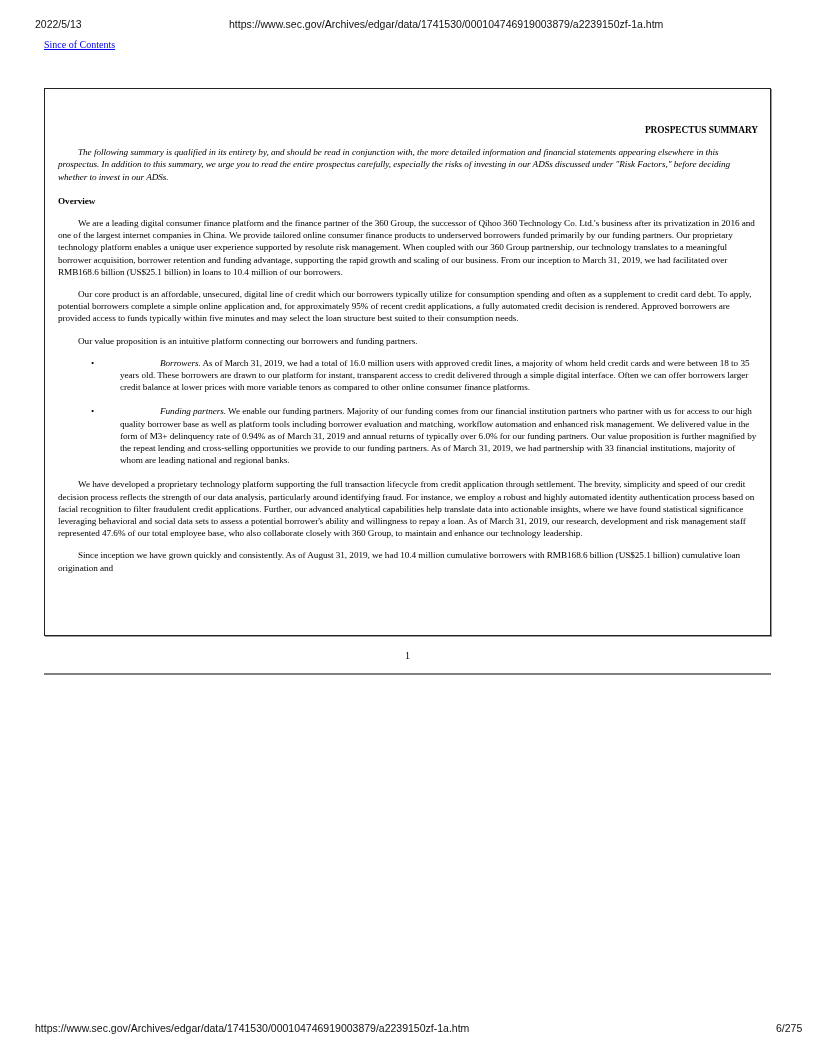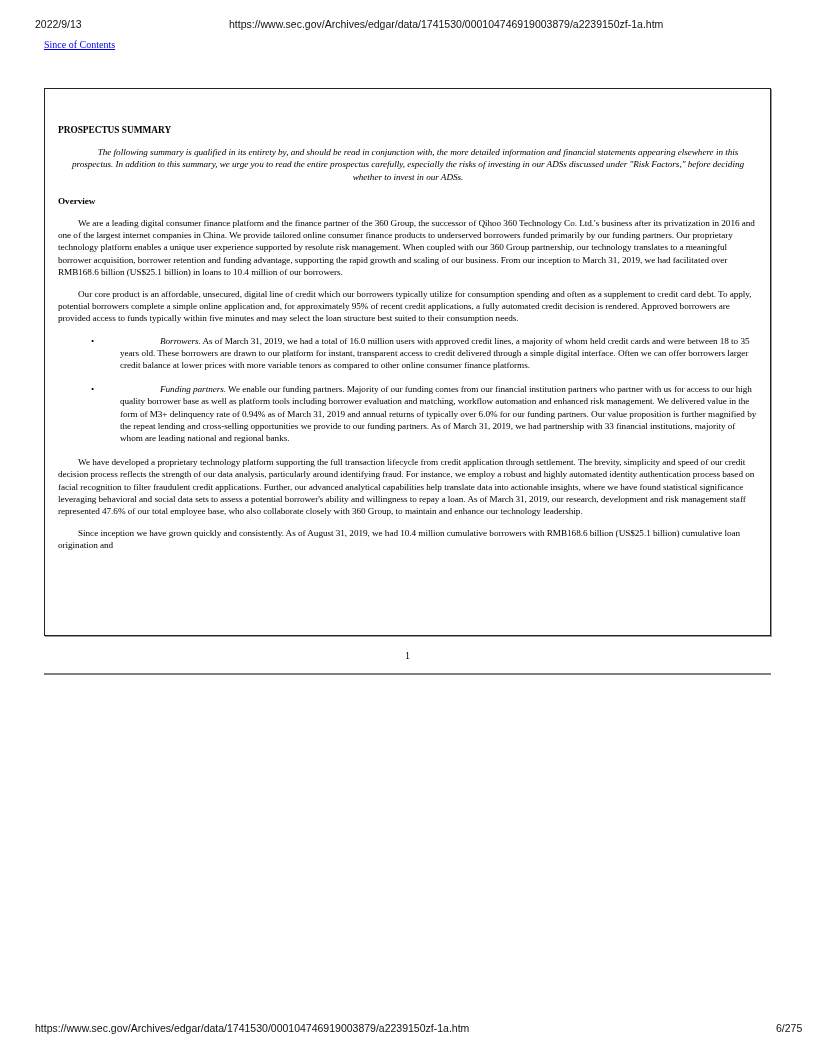--- a/index.html
+++ b/index.html
@@ -8,52 +8,53 @@
   .print-header { position: absolute; top: 18px; left: 0; width: 815px;
          font-family: "Liberation Sans", sans-serif; font-size: 10.5px; color: #111; }
   .print-header .date { position: absolute; left: 35px; }
   .print-header .url { position: absolute; left: 229px; }
   .toc-link { position: absolute; left: 44px; top: 39px; font-size: 10px;
          color: #0000ee; text-decoration: underline; cursor: pointer; }
   .box { position: absolute; left: 44px; top: 88px; width: 725px; height: 546px;
          border: 1.2px solid #222; box-shadow: 1px 1px 0 #999; }
   .content { position: absolute; left: 13px; top: 35px; width: 700px;
          font-size: 9.2px; line-height: 12.2px; letter-spacing: -0.05px; }
-  .title { text-align: left; font-weight: bold; font-size: 9.4px; margin: 0 0 10px 0; }
+  .title { text-align: right; font-weight: bold; font-size: 9.4px; margin: 0 0 10px 0; }
   p { margin: 0 0 10px 0; text-indent: 20px; text-align: left; }
-  .italic { font-style: italic; text-align: center; }
+  .italic { font-style: italic; }
   .heading { font-weight: bold; text-indent: 0; margin-bottom: 10px; margin-top: 12px; }
   .bullet { position: relative; padding-left: 62px; margin: 0 0 12px 0; text-indent: 0; }
   .bullet .dot { position: absolute; left: 33px; top: 0; }
   .bullet .lead { font-style: italic; margin-left: 40px; }
   .page-number { position: absolute; top: 650px; left: 0; width: 815px; text-align: center;
          font-size: 10px; }
   .rule { position: absolute; left: 44px; top: 673px; width: 727px; height: 2px; background: #808080; }
   .print-footer { position: absolute; top: 1022px; left: 0; width: 815px;
          font-family: "Liberation Sans", sans-serif; font-size: 10.5px; color: #111; }
   .print-footer .url { position: absolute; left: 35px; }
   .print-footer .pages { position: absolute; left: 776px; }
 </style>
 </head>
 <body>
 
 <div class="print-header">
-  <span class="date">2022/9/13</span>
+  <span class="date">2022/5/13</span>
   <span class="url">https://www.sec.gov/Archives/edgar/data/1741530/000104746919003879/a2239150zf-1a.htm</span>
 </div>
 
 <a class="toc-link">Since of Contents</a>
 
 <div class="box">
   <div class="content">
     <div class="title">PROSPECTUS SUMMARY</div>
     <p class="italic">The following summary is qualified in its entirety by, and should be read in conjunction with, the more detailed information and financial statements appearing elsewhere in this prospectus. In addition to this summary, we urge you to read the entire prospectus carefully, especially the risks of investing in our ADSs discussed under "Risk Factors," before deciding whether to invest in our ADSs.</p>
     <p class="heading">Overview</p>
     <p>We are a leading digital consumer finance platform and the finance partner of the 360 Group, the successor of Qihoo 360 Technology Co. Ltd.'s business after its privatization in 2016 and one of the largest internet companies in China. We provide tailored online consumer finance products to underserved borrowers funded primarily by our funding partners. Our proprietary technology platform enables a unique user experience supported by resolute risk management. When coupled with our 360 Group partnership, our technology translates to a meaningful borrower acquisition, borrower retention and funding advantage, supporting the rapid growth and scaling of our business. From our inception to March 31, 2019, we had facilitated over RMB168.6 billion (US$25.1 billion) in loans to 10.4 million of our borrowers.</p>
     <p>Our core product is an affordable, unsecured, digital line of credit which our borrowers typically utilize for consumption spending and often as a supplement to credit card debt. To apply, potential borrowers complete a simple online application and, for approximately 95% of recent credit applications, a fully automated credit decision is rendered. Approved borrowers are provided access to funds typically within five minutes and may select the loan structure best suited to their consumption needs.</p>
+    <p>Our value proposition is an intuitive platform connecting our borrowers and funding partners.</p>
 
     <div class="bullet">
       <span class="dot">•</span>
       <span class="lead">Borrowers.</span><span> As of March 31, 2019, we had a total of 16.0 million users with approved credit lines, a majority of whom held credit cards and were between 18 to 35 years old. These borrowers are drawn to our platform for instant, transparent access to credit delivered through a simple digital interface. Often we can offer borrowers larger credit balance at lower prices with more variable tenors as compared to other online consumer finance platforms.</span>
     </div>
     <div class="bullet">
       <span class="dot">•</span>
       <span class="lead">Funding partners.</span><span> We enable our funding partners. Majority of our funding comes from our financial institution partners who partner with us for access to our high quality borrower base as well as platform tools including borrower evaluation and matching, workflow automation and enhanced risk management. We delivered value in the form of M3+ delinquency rate of 0.94% as of March 31, 2019 and annual returns of typically over 6.0% for our funding partners. Our value proposition is further magnified by the repeat lending and cross-selling opportunities we provide to our funding partners. As of March 31, 2019, we had partnership with 33 financial institutions, majority of whom are leading national and regional banks.</span>
     </div>
 

